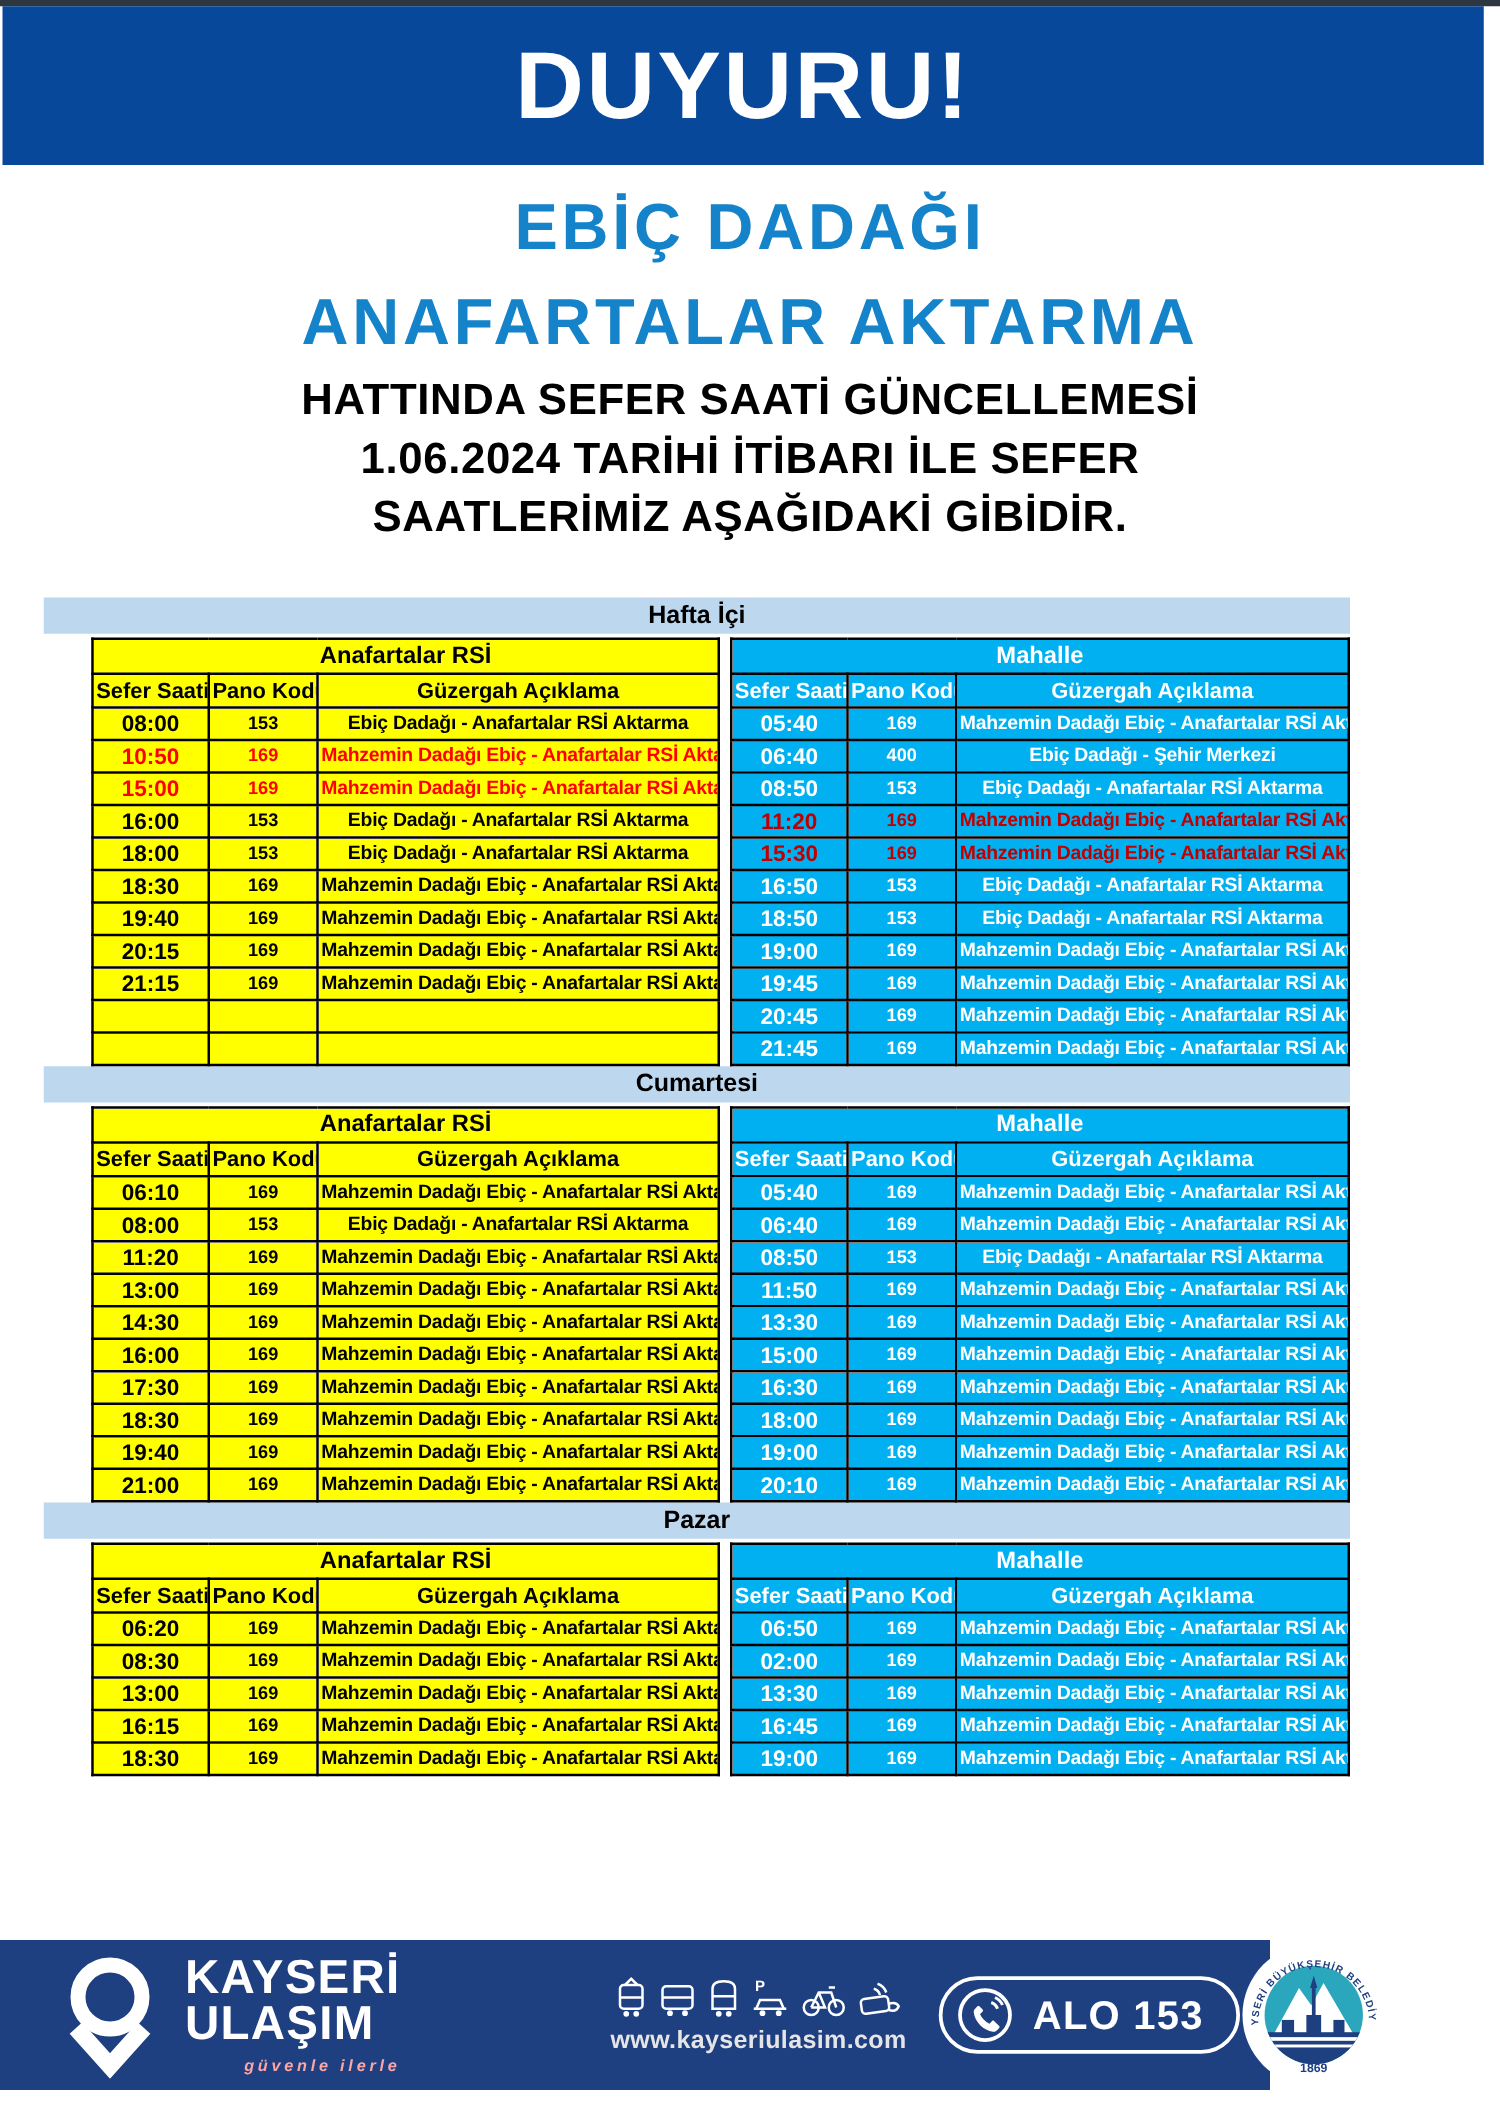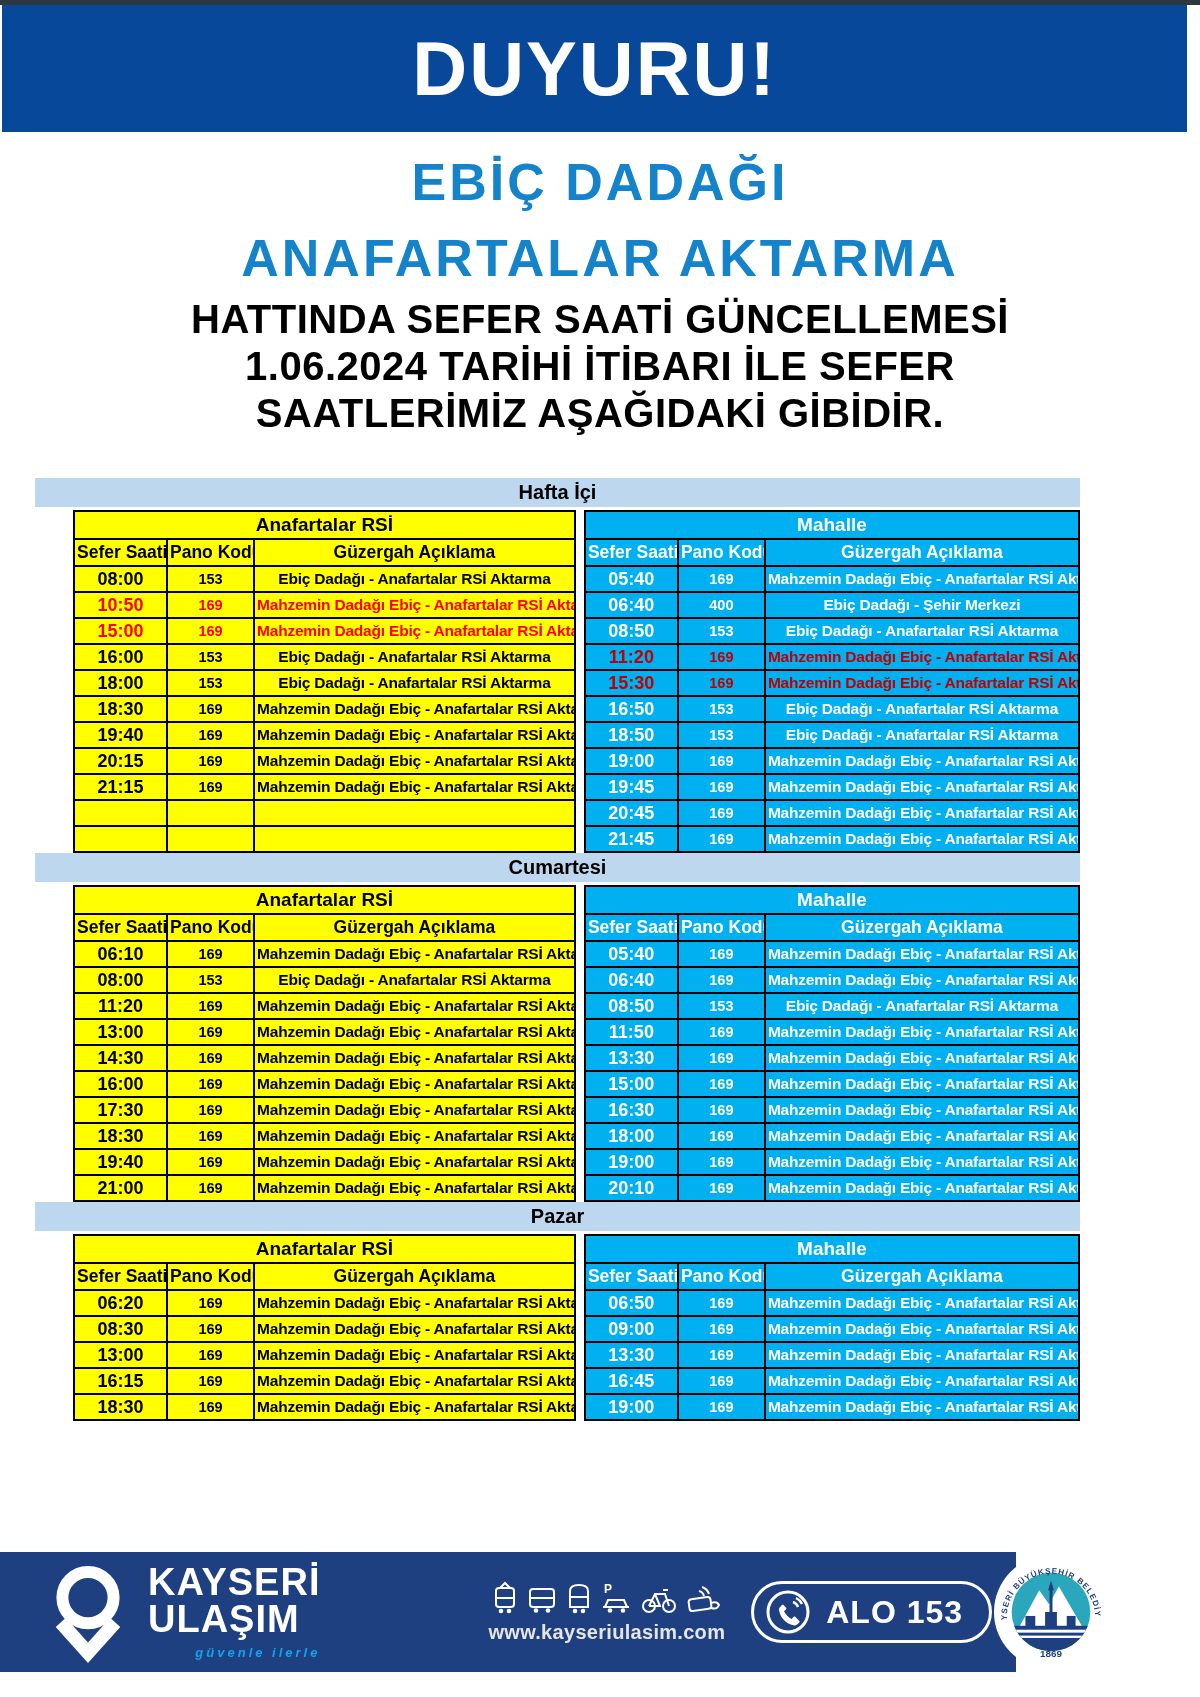--- a/index.html
+++ b/index.html
@@ -16,21 +16,21 @@
   .banner-title {
     color:#ffffff; font-weight:bold; font-size:76px; letter-spacing:2px;
   }
   .title-blue {
     text-align:center; color:#1583c9; font-weight:bold;
     font-size:52px; line-height:76px; letter-spacing:3px; white-space:nowrap;
   }
   .title-blue.first { margin-top:12px; }
   .title-black {
     text-align:center; color:#000; font-weight:bold;
-    font-size:40px; line-height:47px; letter-spacing:0.5px; white-space:nowrap;
+    font-size:35px; line-height:47px; letter-spacing:0.5px; white-space:nowrap;
   }
   
   #sections { margin:41px 0 0 35px; width:1045px; }
   section.sched { }
   .band {
     height:29px; background:#bdd7ee; margin-bottom:3px;
     display:flex; align-items:center; justify-content:center;
     font-weight:bold; font-size:20px; color:#000;
   }
   .tables { display:flex; gap:8px; align-items:flex-start;padding-left:38px; }
@@ -53,21 +53,21 @@
   tr.red td   { color:#ff0000; }
   tr.darkred td { color:#c00000; }
   
   .footer {
     position:absolute; left:0; top:1552px; width:1016px; height:120px;
     background:#1e3f80; display:flex; align-items:center; padding:0 14px 0 48px;
   }
   .logo-mark { width:80px; height:102px; flex:none; }
   .brand-block { margin-left:20px; flex:none; }
   .brand-line { color:#fff; font-weight:bold; font-size:38px; line-height:0.98; letter-spacing:1px; }
-  .slogan { color:#0ea5e9; font-style:italic; font-weight:bold; font-size:13px; letter-spacing:3px; text-align:right; margin-top:7px; }
+  .slogan { color:#fca5a5; font-style:italic; font-weight:bold; font-size:13px; letter-spacing:3px; text-align:right; margin-top:7px; }
   .center-block { margin-left:168px; flex:none; display:flex; flex-direction:column; align-items:center; }
   .icons-row { display:flex; gap:8px; align-items:flex-end; }
   .icons-row svg { display:block; }
   .website { color:#e5e5e5; font-weight:bold; font-size:20px; letter-spacing:0.3px; margin-top:6px; }
   .alo-badge {
     margin-left:26px; flex:none; border:3px solid #fff; border-radius:40px;
     height:62px; padding:0 26px 0 10px; display:flex; align-items:center; gap:14px;
     color:#fff; font-weight:bold; font-size:32px; letter-spacing:1px;
   }
   .seal { margin-left:auto; margin-right:4px; width:118px; height:118px; flex:none; }
@@ -449,21 +449,21 @@
             <th>Güzergah Açıklama</th>
           </tr>
         </thead>
         <tbody>
             <tr>
               <td class="time">06:50</td>
               <td class="code">169</td>
               <td class="route">Mahzemin Dadağı Ebiç - Anafartalar RSİ Aktarma</td>
             </tr>
             <tr>
-              <td class="time">09:00</td>
+              <td class="time">02:00</td>
               <td class="code">169</td>
               <td class="route">Mahzemin Dadağı Ebiç - Anafartalar RSİ Aktarma</td>
             </tr>
             <tr>
               <td class="time">13:30</td>
               <td class="code">169</td>
               <td class="route">Mahzemin Dadağı Ebiç - Anafartalar RSİ Aktarma</td>
             </tr>
             <tr>
               <td class="time">16:45</td>

